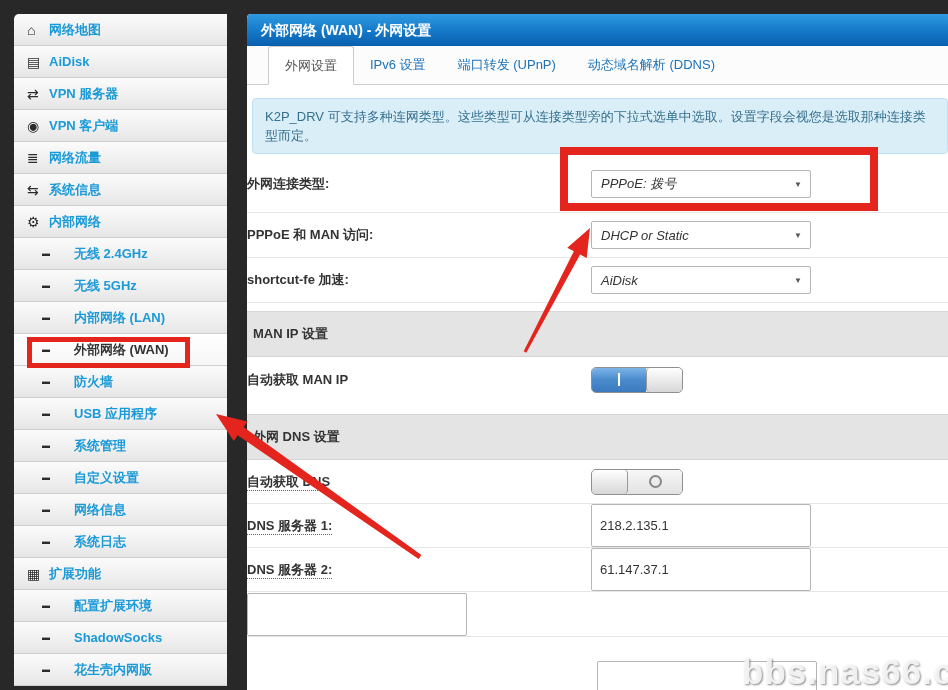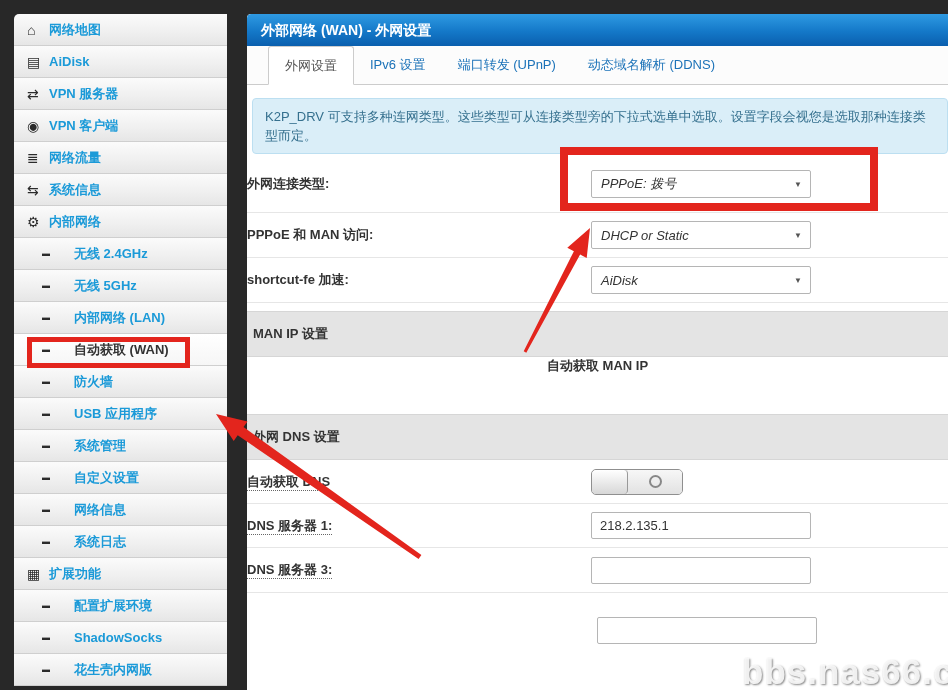--- a/index.html
+++ b/index.html
@@ -33,31 +33,31 @@
   .tab { padding:0 16px; font-size:13px; color:#1b72b8; display:flex; align-items:center; cursor:pointer; }
   .tab.active { background:#fff; border:1px solid #ccc; border-bottom:1px solid #fff;
                 margin-bottom:-1px; color:#555; border-radius:3px 3px 0 0; }
 
   .info-box { margin:13px 0 2px 5px; background:#daeef8; border:1px solid #bcdff1;
               border-radius:4px; padding:8px 12px; color:#35708e; font-size:13px; line-height:19px; }
 
   .form-row { display:flex; align-items:center; border-bottom:1px solid #e6e6e6; padding-left:0; }
   .form-row .label { flex:0 0 344px; font-size:13px; font-weight:bold; color:#333; }
   .label .dotted { border-bottom:1px dotted #666; padding-bottom:1px; }
-  .spacer { border-bottom:none;flex-direction:column; }
+  .spacer { border-bottom:none; }
   .section-band { height:46px; display:flex; align-items:center; padding-left:6px;
                   background:#e4e4e4; border-top:1px solid #d6d6d6; border-bottom:1px solid #d6d6d6;
                   font-size:13px; font-weight:bold; color:#333; }
 
   .select { position:relative; width:220px; height:28px; border:1px solid #b5b5b5; border-radius:2px;
             background:#fff; font-size:13px; color:#333; display:flex; align-items:center;
             padding:0 22px 0 9px; cursor:pointer;font-style:italic; }
   .select .arrow { position:absolute; right:8px; top:50%; transform:translateY(-50%);
                    font-size:8px; color:#555; }
-  input.text { width:220px; height:27px; border:1px solid #b5b5b5; border-radius:2px;
+  input.text { width:220px; height:43px; border:1px solid #b5b5b5; border-radius:2px;
                font-size:13px; color:#333; padding:0 8px; font-family:"Liberation Sans","DejaVu Sans",sans-serif; }
 
   .toggle { width:92px; height:26px; border-radius:5px; display:flex; overflow:hidden;
             border:1px solid #8f8f8f; cursor:pointer; background:#eee; }
   .t-blue { width:54px; background:linear-gradient(180deg,#7db4e8 0%,#4a8bcc 50%,#3b79bd 100%);
             display:flex; align-items:center; justify-content:center; }
   .t-blue .ibar { width:2px; height:13px; background:#fff; }
   .t-knob { flex:1; background:linear-gradient(180deg,#ffffff,#d7d7d7);
             border-left:1px solid #999; border-radius:4px; }
   .t-gray { width:54px; background:linear-gradient(180deg,#f7f7f7,#e2e2e2);
@@ -115,21 +115,21 @@
       <div class="side-item lvl1">
         <span class="s-icon dash">▬</span>
         <span class="s-label">无线 5GHz</span>
       </div>
       <div class="side-item lvl1">
         <span class="s-icon dash">▬</span>
         <span class="s-label">内部网络 (LAN)</span>
       </div>
       <div class="side-item lvl1 active">
         <span class="s-icon dash">▬</span>
-        <span class="s-label">自动获取 (WAN)</span>
+        <span class="s-label">外部网络 (WAN)</span>
       </div>
       <div class="side-item lvl1">
         <span class="s-icon dash">▬</span>
         <span class="s-label">防火墙</span>
       </div>
       <div class="side-item lvl1">
         <span class="s-icon dash">▬</span>
         <span class="s-label">USB 应用程序</span>
       </div>
       <div class="side-item lvl1">
@@ -227,23 +227,26 @@
             <span class="ring"></span>
           </div>
       </div>
     </div>
 
     <div class="form-row" style="height:44px">
       <div class="label"><span class="dotted">DNS 服务器 1:</span></div>
       <input class="text" type="text" value="218.2.135.1" style="">
     </div>
 
+    <div class="form-row" style="height:44px">
+      <div class="label"><span class="dotted">DNS 服务器 2:</span></div>
+      <input class="text" type="text" value="61.147.37.1" style="">
+    </div>
 
     <div class="form-row" style="height:45px">
-      <div class="label"><span class="dotted">DNS 服务器 3:</span></div>
       <input class="text" type="text" value="" style="">
     </div>
 
     <div class="spacer" style="height:15px"></div>
 
     <div class="form-row spacer" style="height:60px; padding-top:9px; align-items:flex-start; padding-left:350px">
       <input class="text" type="text" value="" style="">
     </div>
   </div>
 

